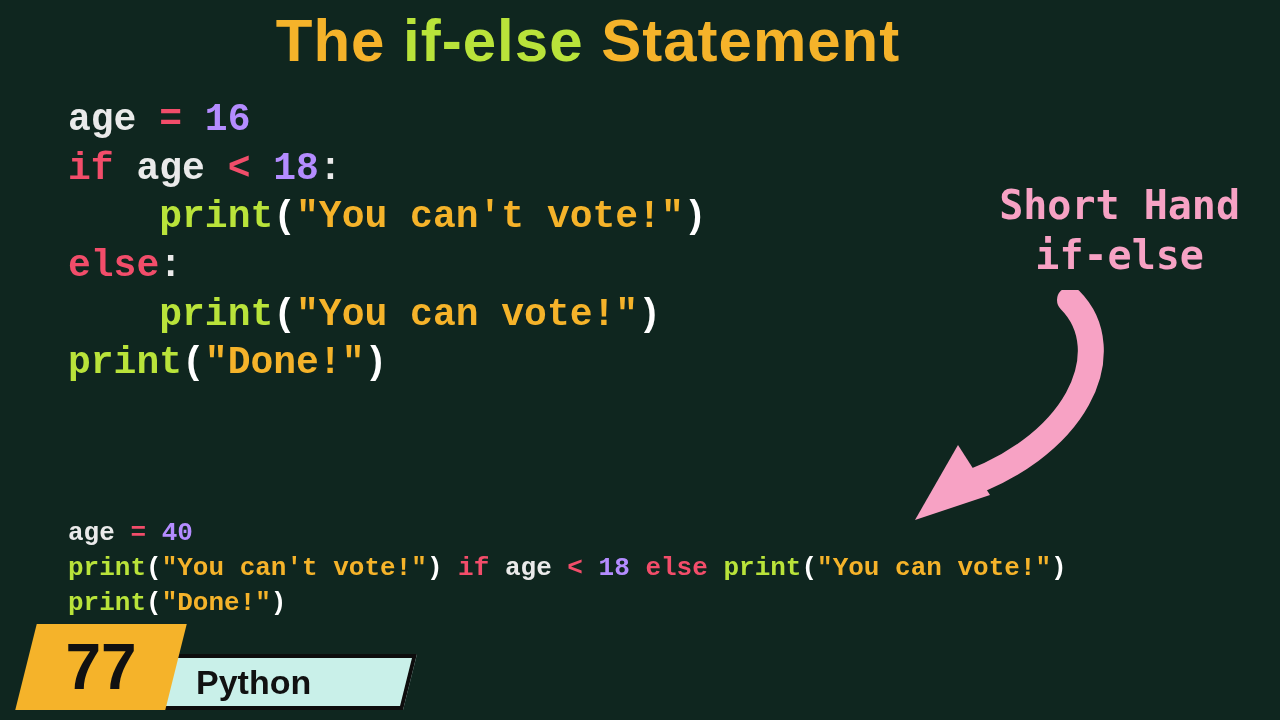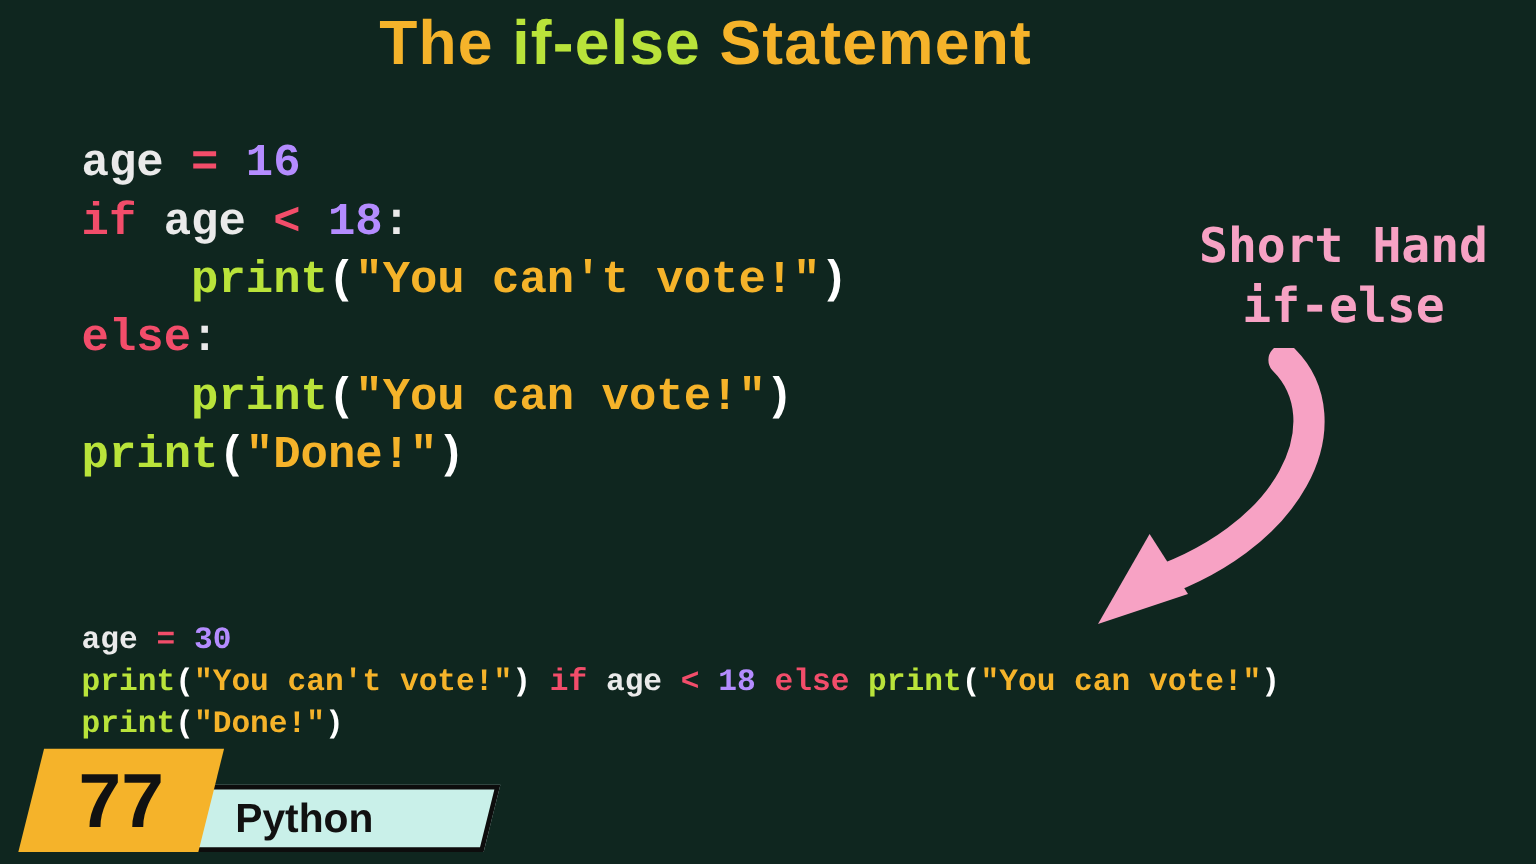--- a/index.html
+++ b/index.html
@@ -9,40 +9,39 @@
     font-family: "Consolas", "Menlo", "Monaco", "Courier New", monospace;
     position: relative;
   }
 
   .title {
     position: absolute;
     top: 6px;
     left: 0;
     width: 1176px;
     text-align: center;
-    font-size: 52px;
+    font-size: 60px;
     font-weight: 900;
     letter-spacing: 1px;
     font-family: "Comic Sans MS", "Trebuchet MS", sans-serif;
     white-space: pre;
   }
   .tw1 { color: #f5b32a; }
   .tw2 { color: #b9e33a; }
   .tw3 { color: #f5b32a; }
 
   .code1 {
     position: absolute;
     top: 96px;
     left: 68px;
     font-size: 38px;
     line-height: 1.28;
     font-weight: 700;
     white-space: pre;
     color: #eaeaea;
-    margin-top: 17px;
   }
   .code2 {
     position: absolute;
     top: 516px;
     left: 68px;
     font-size: 26px;
     line-height: 1.35;
     font-weight: 700;
     white-space: pre;
     color: #eaeaea;
@@ -138,21 +137,21 @@
   <div>Short Hand</div>
   <div>if-else</div>
 </div>
 
 <svg class="arrow" viewBox="0 0 260 240">
   <path d="M 200 10
            C 250 60, 210 160, 80 200" fill="none" stroke="#f7a2c4" stroke-width="26" stroke-linecap="round"></path>
   <path d="M 45 230 L 120 205 L 88 155 Z" fill="#f7a2c4"></path>
 </svg>
 
-<div class="code2"><span class="tok-default">age </span><span class="tok-op">=</span><span> </span><span class="tok-num">30</span>
+<div class="code2"><span class="tok-default">age </span><span class="tok-op">=</span><span> </span><span class="tok-num">40</span>
 <span class="tok-func">print</span><span class="tok-paren">(</span><span class="tok-str">"You can't vote!"</span><span class="tok-paren">)</span><span> </span><span class="tok-kw">if</span><span> </span><span class="tok-default">age </span><span class="tok-op">&lt;</span><span> </span><span class="tok-num">18</span><span> </span><span class="tok-kw">else</span><span> </span><span class="tok-func">print</span><span class="tok-paren">(</span><span class="tok-str">"You can vote!"</span><span class="tok-paren">)</span>
 <span class="tok-func">print</span><span class="tok-paren">(</span><span class="tok-str">"Done!"</span><span class="tok-paren">)</span></div>
 
 <div class="badge-wrap">
   <div class="badge-lang">
     <div class="bl-text">Python</div>
   </div>
   <div class="badge-num">
     <div class="bn-text">77</div>
   </div>

